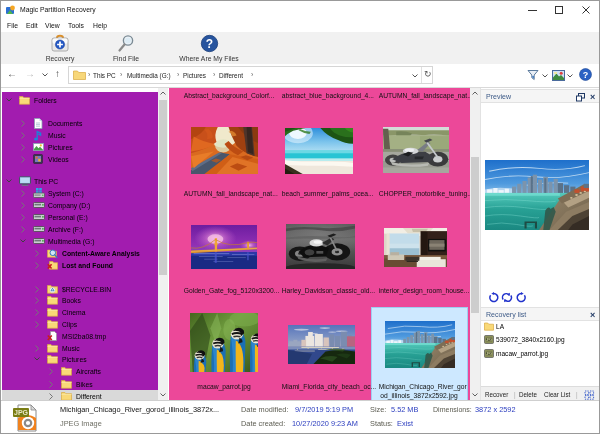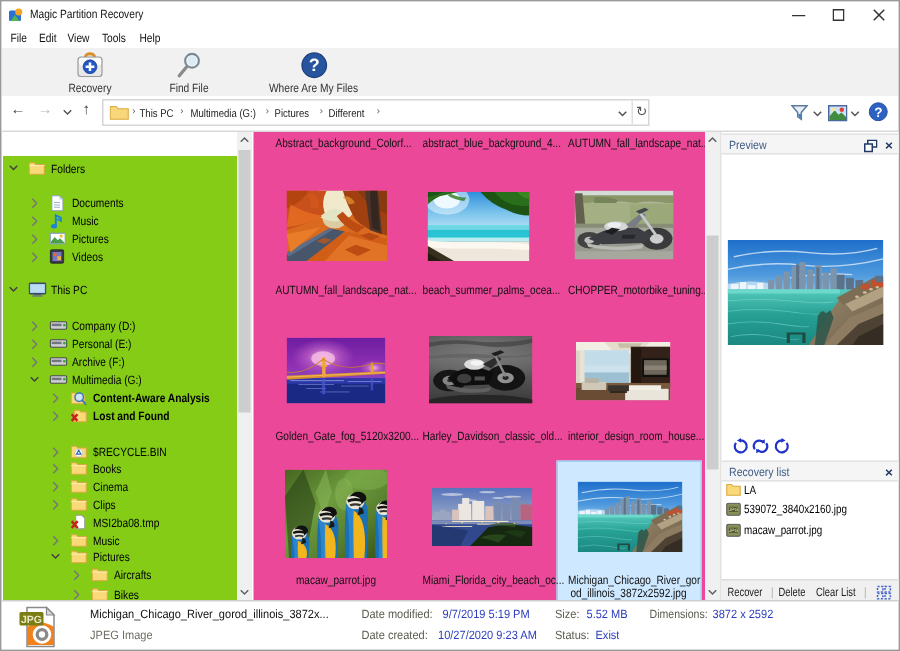--- a/index.html
+++ b/index.html
@@ -18,21 +18,21 @@
 .titem{position:absolute;text-align:center;font-size:8px;color:#333}
 .titem svg{display:block;margin:0 auto}
 .tlabel{display:block;margin-top:1px;transform:scaleX(.85)}
 
 #addr{left:0;top:63px;width:598px;height:24px;background:#fff;border-bottom:1px solid #d9d9d9}
 .nav{position:absolute;top:4px;color:#444;font-size:10px}
 #addrbox{left:67px;top:2px;width:365px;height:18px;border:1px solid #d6d6d6;background:#fff}
 .crumb{position:absolute;top:4px;font-size:7.5px;color:#222;white-space:nowrap;transform:scaleX(.85);transform-origin:0 50%}
 .sep{position:absolute;top:4px;color:#666;font-size:7px}
 
-#tree{left:1px;top:103px;width:164px;height:312px;background:#84cc16;overflow:hidden}
+#tree{left:1px;top:91px;width:164px;height:312px;background:#a21caf;overflow:hidden}
 .trow{position:absolute;height:12px;white-space:nowrap}
 .trow .tx{position:absolute;top:1px;font-size:8px;color:#000;transform:scaleX(.85);transform-origin:0 50%;white-space:nowrap}
 .chev{position:absolute;top:2px}
 .ticon{position:absolute;top:0px}
 #treesel{position:absolute;left:0;width:157px;height:12.5px;background:#d9d9d9}
 #treebar{left:157px;top:87px;width:10px;height:312px;background:#f0f0f0}
 .sbthumb{position:absolute;left:1px;width:8px;background:#cdcdcd}
 .sbarrow{position:absolute;left:2px}
 
 #grid{left:168px;top:87px;width:301px;height:312px;background:#ec4899;overflow:hidden}
@@ -219,20 +219,37 @@
         <svg class="chev" style="left:4px;top:3px" width="6" height="4" viewBox="0 0 6 4">
           <path d="M0.5 0.5 L3 3 L5.5 0.5" stroke="#404040" fill="none"></path>
         </svg>
         <span class="ticon" style="left:17px"><svg width="12" height="10" viewBox="0 0 12 10">
             <rect x="0.5" y="0.8" width="11" height="7" rx="0.6" fill="#9fc8ea" stroke="#3d4d5c" stroke-width="0.9"></rect>
             <rect x="1.5" y="1.8" width="9" height="5" fill="#bcdcf4"></rect>
             <rect x="3.5" y="8" width="5" height="0.9" fill="#4a5a68"></rect>
             <rect x="2.5" y="8.9" width="7" height="0.9" fill="#6a7a88"></rect>
           </svg></span>
         <span class="tx" style="left:32px;">This PC</span>
+      </div>
+<div class="trow" style="left:0;top:96.3px;width:157px">
+        <svg class="chev" style="left:19px" width="4" height="7" viewBox="0 0 4 7">
+          <path d="M0.5 0.5 L3.5 3.5 L0.5 6.5" stroke="#767676" fill="none"></path>
+        </svg>
+        <span class="ticon" style="left:31px"><svg width="12" height="10" viewBox="0 0 12 10">
+            <g fill="#28a8e8">
+              <rect x="3" y="0" width="2.6" height="2.6"></rect>
+              <rect x="6.2" y="0" width="2.6" height="2.6"></rect>
+              <rect x="3" y="3.2" width="2.6" height="2.2"></rect>
+              <rect x="6.2" y="3.2" width="2.6" height="2.2"></rect>
+            </g>
+            <rect x="0.5" y="5" width="11" height="4.5" rx="1" fill="#c8ccd0" stroke="#555" stroke-width="0.8"></rect>
+            <rect x="1.5" y="6.4" width="6" height="1.4" fill="#8a8f94"></rect>
+            <circle cx="9.8" cy="7.2" r="0.8" fill="#40c040"></circle>
+          </svg></span>
+        <span class="tx" style="left:46px;">System (C:)</span>
       </div>
 <div class="trow" style="left:0;top:108.1px;width:157px">
         <svg class="chev" style="left:19px" width="4" height="7" viewBox="0 0 4 7">
           <path d="M0.5 0.5 L3.5 3.5 L0.5 6.5" stroke="#767676" fill="none"></path>
         </svg>
         <span class="ticon" style="left:31px"><svg width="12" height="9" viewBox="0 0 12 9">
             <rect x="0.5" y="2.5" width="11" height="5" rx="1" fill="#caced2" stroke="#4a4a4a" stroke-width="0.8"></rect>
             <rect x="1.5" y="3.8" width="6.5" height="1.6" fill="#70767c"></rect>
             <circle cx="9.9" cy="4.8" r="0.9" fill="#3aa83a"></circle>
           </svg></span>

